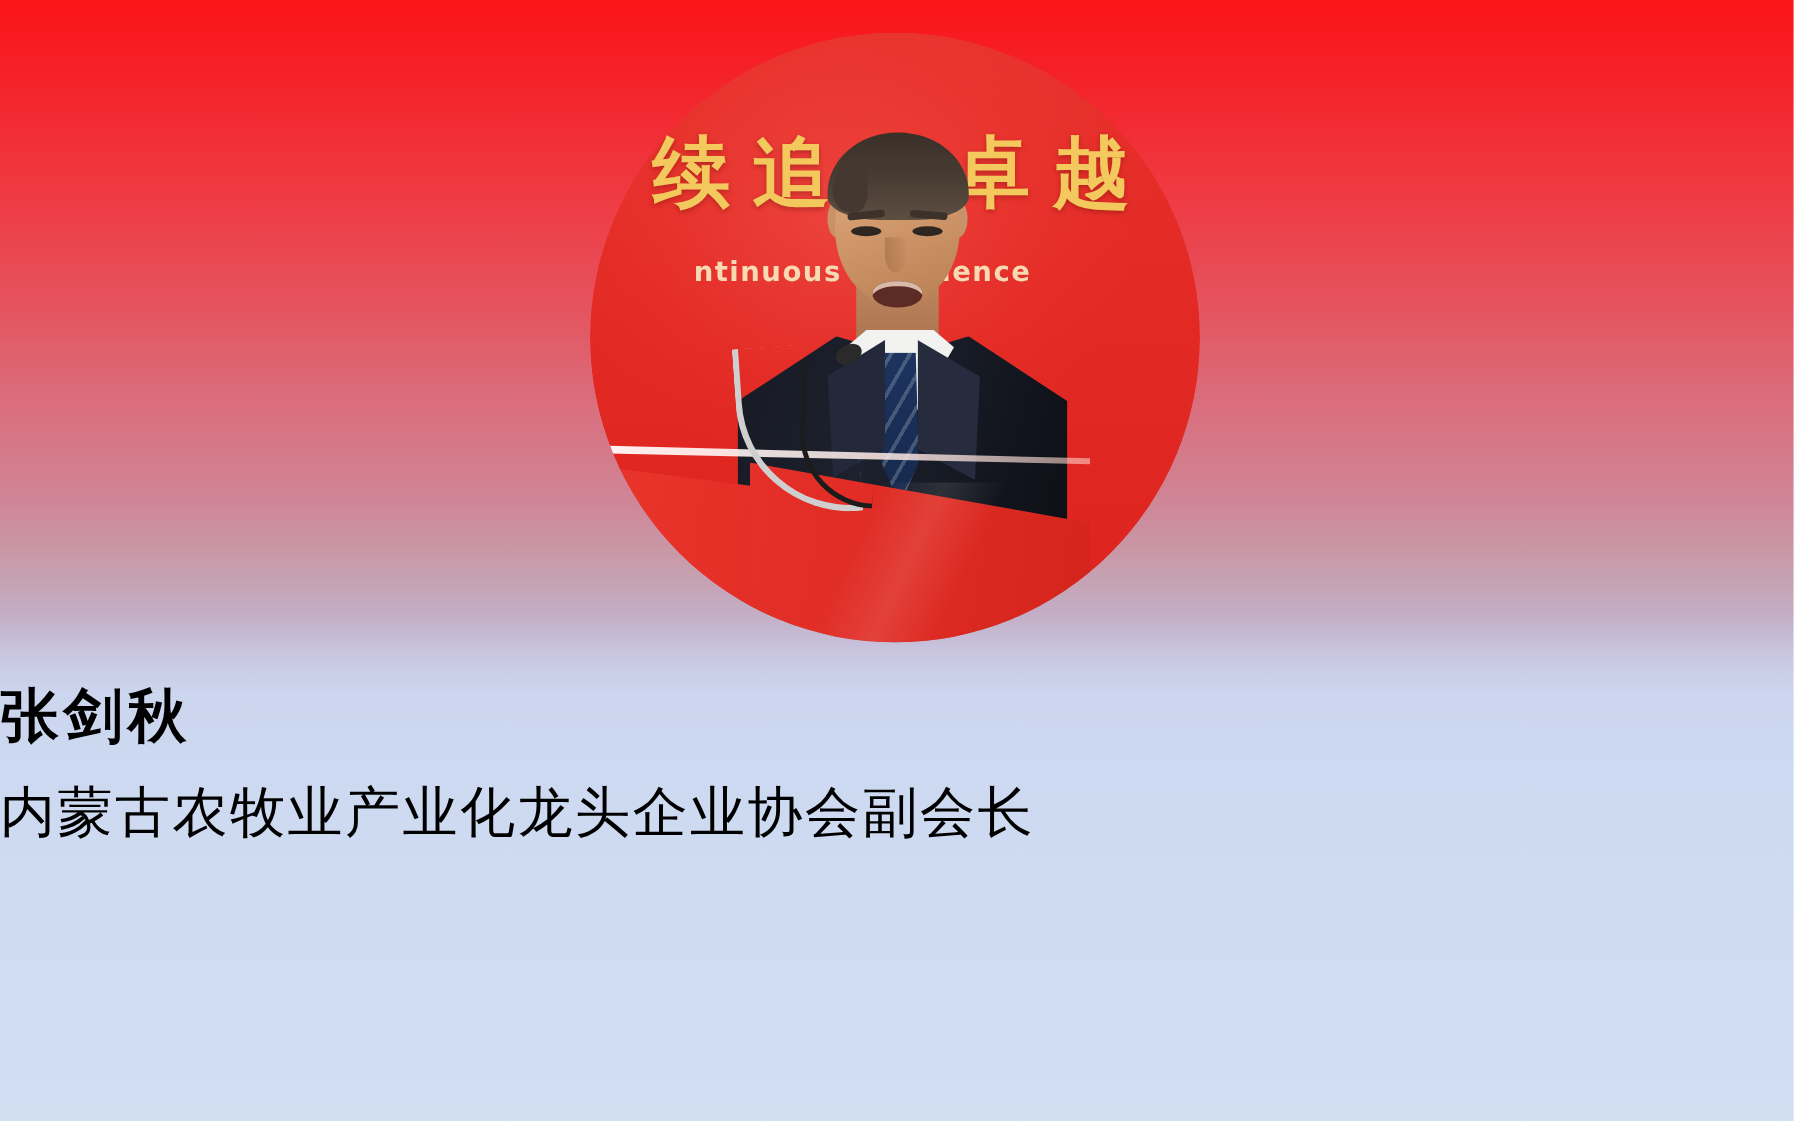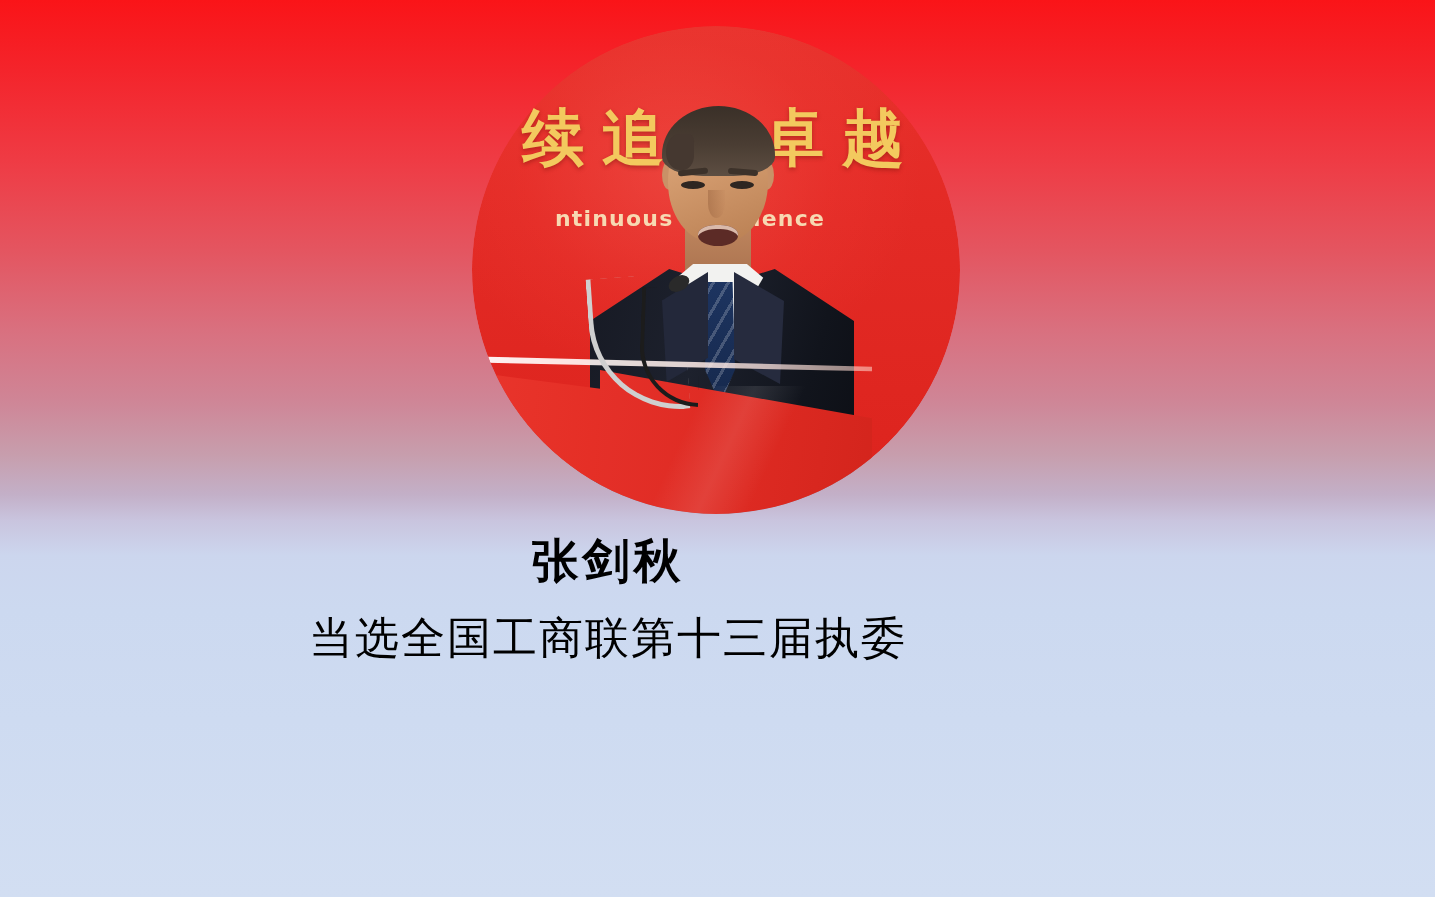--- a/index.html
+++ b/index.html
@@ -289,23 +289,22 @@
     position:absolute;
     left:150px; top:360px;
     width:200px; height:170px;
     background:linear-gradient(115deg, rgba(255,255,255,0) 30%, rgba(255,255,255,0.10) 48%, rgba(255,255,255,0) 66%);
   }
 
   
   .caption {
     position:absolute;
     left:0;
-    top:533px;
+    top:546px;
     width:1216px;
-    text-align:center;
     color:#000000;
     font-family:"DejaVu Serif","Liberation Serif",serif;
   }
 
   .person-name {
     font-size:47px;
     font-weight:700;
     letter-spacing:4px;
     line-height:1.18;
     margin-bottom:14px;
@@ -360,18 +359,18 @@
       <div class="mic-stem"></div>
       <div class="mic-stem2"></div>
       <div class="mic-head"></div>
     </div>
   </div>
 
   <div class="caption">
 
     <div class="person-name">张剑秋</div>
 
-
-
-    <div class="title-line">当选全国工商联第十三届执委</div>
+    <div class="title-line">内蒙古农牧业产业化龙头企业协会副会长</div>
+
+
   </div>
 
 </div>
 
 </body></html>

